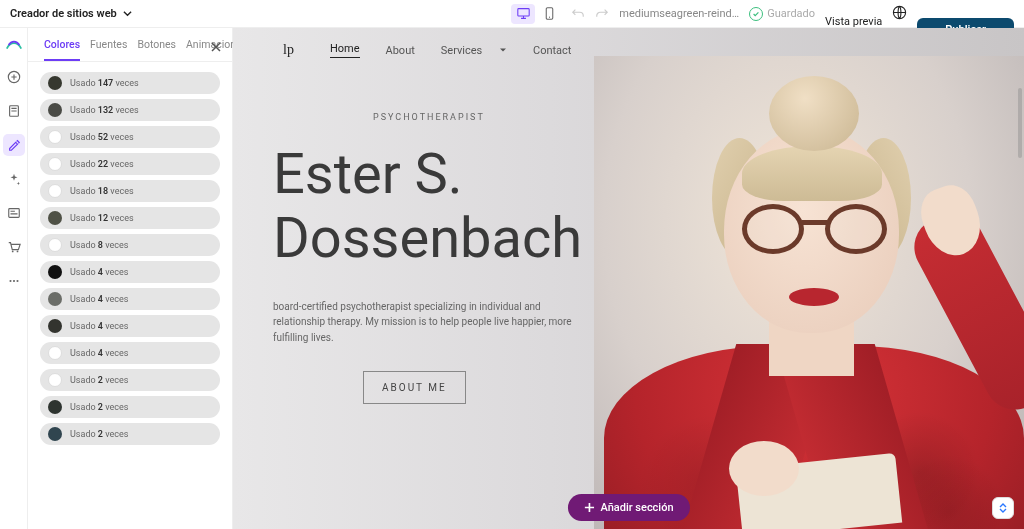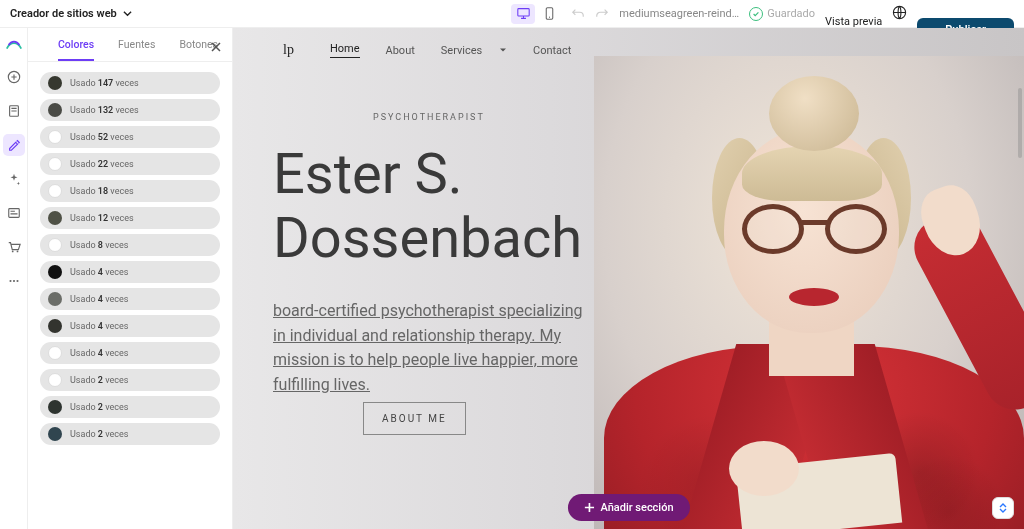--- a/index.html
+++ b/index.html
@@ -30,42 +30,42 @@
     .rail-btn.active { background: #ede6ff; color: #6d3df5; }
     .rail-btn svg { width: 14px; height: 14px; }
 
     .panel { width: 205px; background: #fff; border-right: 1px solid #eee; display: flex; flex-direction: column; position: relative; }
     .panel-close { position: absolute; top: 10px; right: 10px; color: #555; cursor: pointer; }
     .panel-close svg { width: 12px; height: 12px; }
     .panel-head { padding: 18px 16px 10px 16px; }
     .panel-title { font-size: 17px; font-weight: 700; color: #222; margin-bottom: 10px; }
     .panel-desc { font-size: 10px; color: #888; line-height: 1.4; }
     .panel-tabs { display: flex; gap: 10px; padding: 0 16px; border-bottom: 1px solid #eee; margin-top: 10px; }
-    .panel-tab { font-size: 10.5px; color: #888; padding-bottom: 8px; margin-left: 14px; }
+    .panel-tab { font-size: 10.5px; color: #888; padding-bottom: 8px; }
     .panel-tab.active { color: #6d3df5; border-bottom: 2px solid #6d3df5; font-weight: 500; }
     .panel-body { flex: 1; overflow-y: auto; padding: 10px 12px; }
     .panel-body::-webkit-scrollbar { width: 6px; }
     .panel-body::-webkit-scrollbar-thumb { background: #ddd; border-radius: 3px; }
     .color-row { display: flex; align-items: center; gap: 8px; background: #e5e5e5; border-radius: 12px; padding: 4px 8px; margin-bottom: 5px; }
     .swatch { width: 14px; height: 14px; border-radius: 50%; flex-shrink: 0; }
     .color-usage { font-size: 9px; color: #666; }
     .color-usage b { color: #333; font-weight: 600; }
 
     .canvas { flex: 1; position: relative; background: #e9e9eb; overflow: hidden; }
     .site-preview { position: absolute; inset: 0; background: linear-gradient(90deg, #e8e7e8 0%, #dcdadc 40%, #c8c5c6 100%); }
 
     .site-nav { display: flex; gap: 26px; padding: 14px 0 14px 50px; font-size: 11px; color: #555; align-items: center; }
     .site-nav-item.active { color: #222; border-bottom: 1px solid #222; padding-bottom: 2px; }
     .site-nav-arrow svg { width: 8px; height: 8px; }
     .site-brand { font-family: Georgia, serif; font-size: 14px; color: #222; margin-right: 10px; }
 
     .hero { padding: 40px 0 0 40px; max-width: 400px; }
     .hero-eyebrow { font-size: 9px; letter-spacing: 2px; color: #666; margin-bottom: 20px; margin-left: 100px; }
     .hero-title { font-family: Georgia, "Times New Roman", serif; font-size: 56px; font-weight: 400; color: #3a3a3a; line-height: 1.15; margin-bottom: 28px; }
-    .hero-text { font-size: 16px; color: #666; line-height: 1.55; margin-bottom: 4px; max-width: 320px; text-decoration: underline; }
+    .hero-text { font-size: 10px; color: #666; line-height: 1.55; margin-bottom: 26px; max-width: 320px; }
     .hero-cta { display: inline-block; border: 1px solid #888; padding: 10px 18px; font-size: 10px; letter-spacing: 2px; color: #444; margin-left: 90px; }
 
     .hero-photo { position: absolute; right: 0; top: 28px; width: 430px; height: 475px; overflow: hidden; }
     .photo-bg { position: absolute; inset: 0; background: radial-gradient(ellipse at 45% 35%, #f0e5d8 0%, #d8d0cc 55%, #b8b2b2 100%); }
     .bun { position: absolute; top: 20px; left: 175px; width: 90px; height: 75px; border-radius: 50%; background: radial-gradient(circle at 40% 30%, #f0dfc5, #c9b590); }
     .head { position: absolute; top: 72px; left: 130px; width: 175px; height: 205px; border-radius: 50% 50% 48% 48%; background: radial-gradient(ellipse at 45% 40%, #f7e3d4, #e8cbb9); }
     .hair-side-l { position: absolute; top: 82px; left: 118px; width: 55px; height: 120px; border-radius: 50%; background: linear-gradient(120deg, #e0cfae, #c7b38a); }
     .hair-side-r { position: absolute; top: 82px; left: 262px; width: 55px; height: 120px; border-radius: 50%; background: linear-gradient(240deg, #e0cfae, #c7b38a); }
     .bangs { position: absolute; top: 90px; left: 148px; width: 140px; height: 55px; border-radius: 50% 50% 30% 30%; background: linear-gradient(#e5d4b2, #cdbb95); }
     .glasses { position: absolute; top: 148px; left: 148px; width: 145px; height: 52px; }

